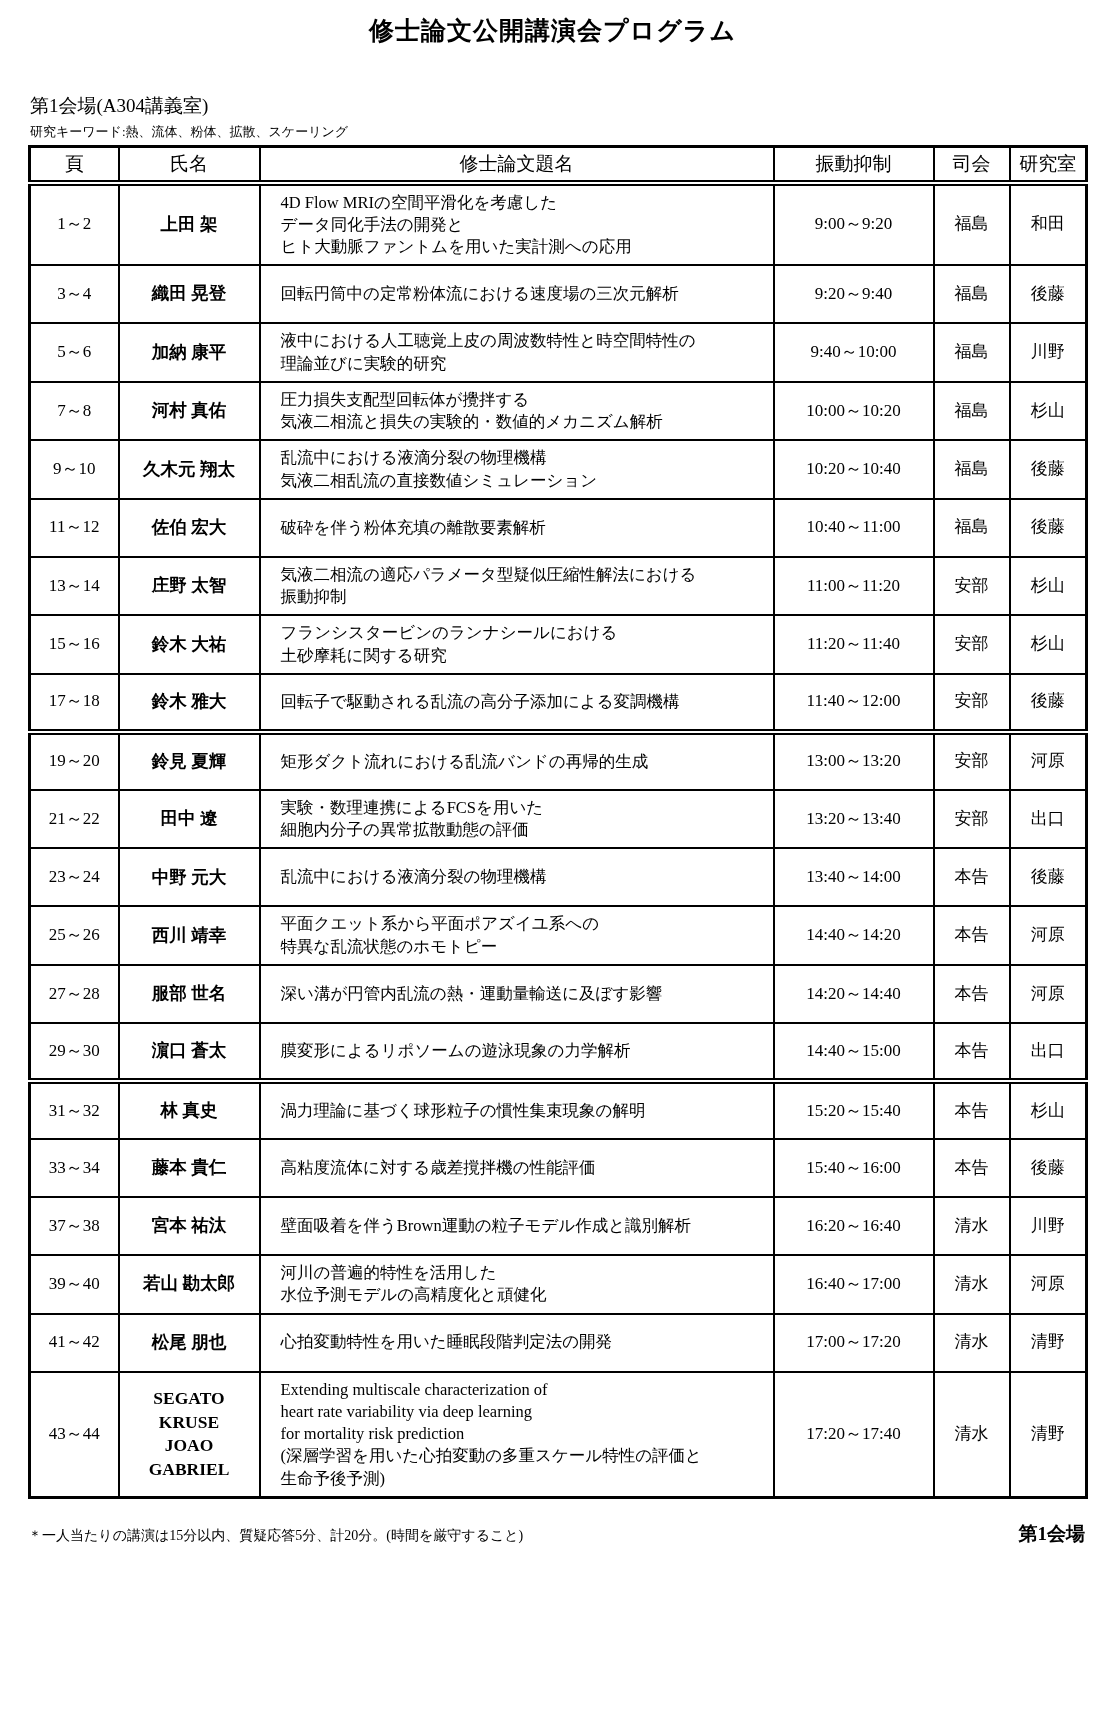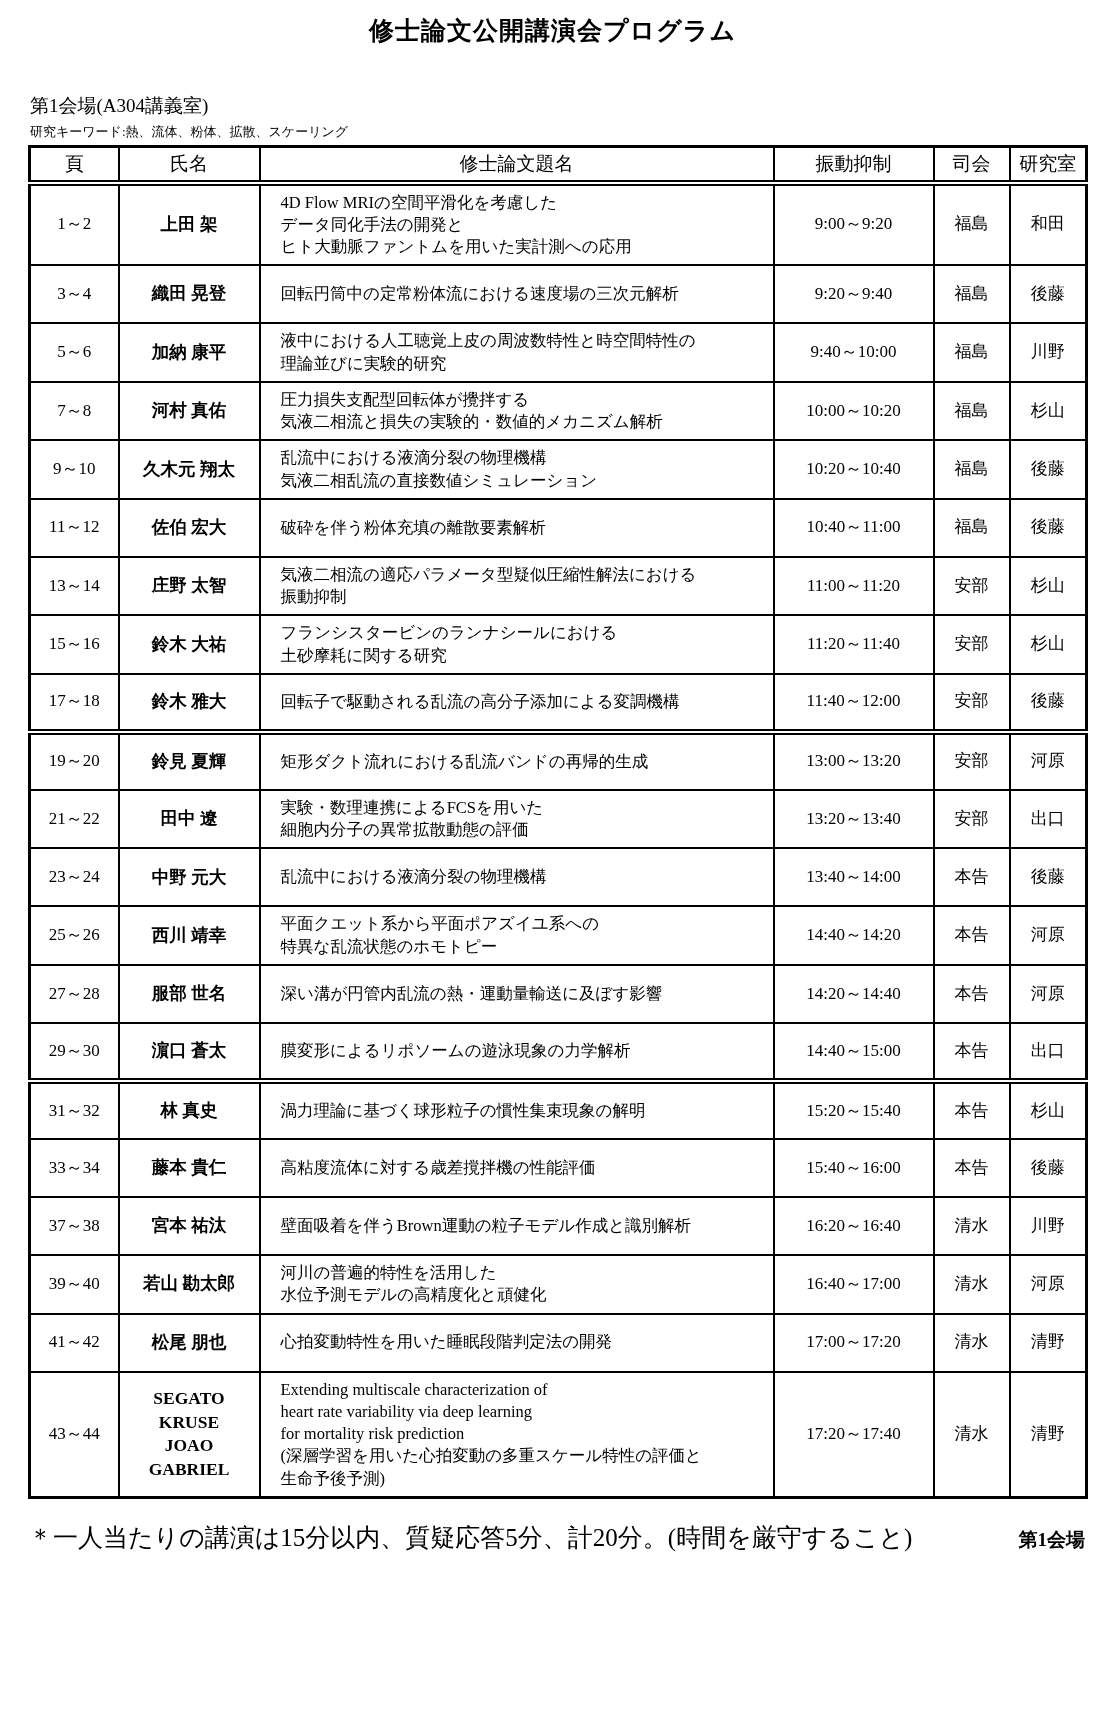--- a/index.html
+++ b/index.html
@@ -77,21 +77,21 @@
     border-bottom: 6px double #000;
   }
   .footer {
     width: 1057px;
     display: flex;
     justify-content: space-between;
     align-items: baseline;
     margin-top: 22px;
   }
   .footer-note {
-    font-size: 25px;
+    font-size: 14px;
   }
   .footer-venue {
     font-size: 19px;
     font-weight: bold;
   }
 </style>
 </head>
 <body>
 
 <div class="page">

